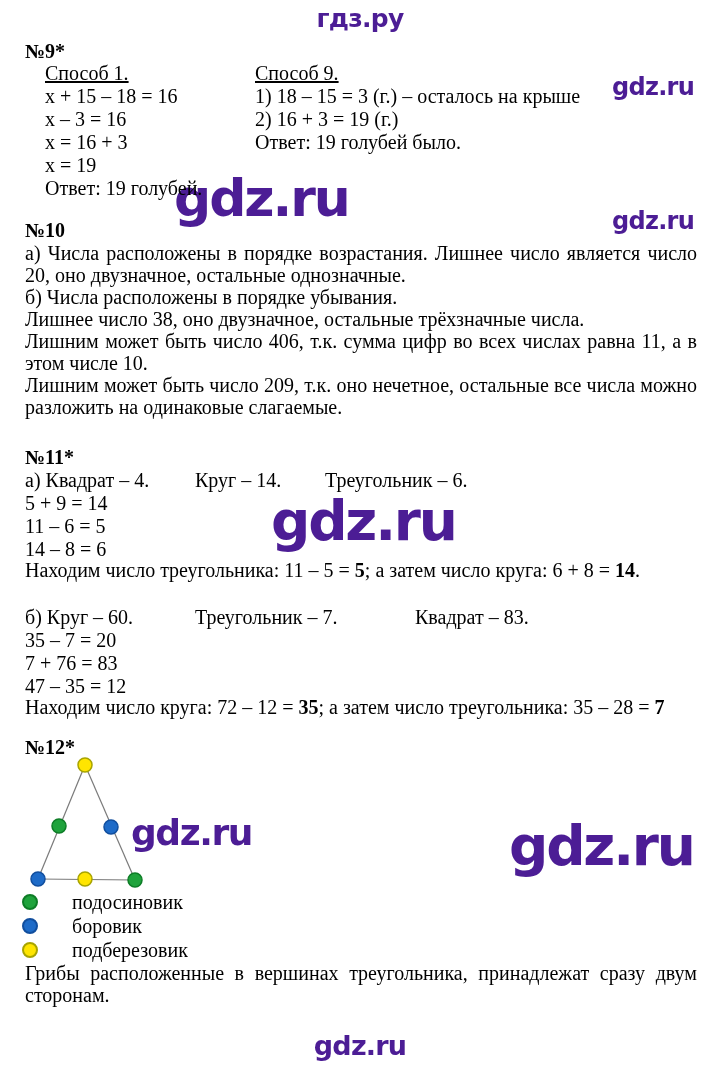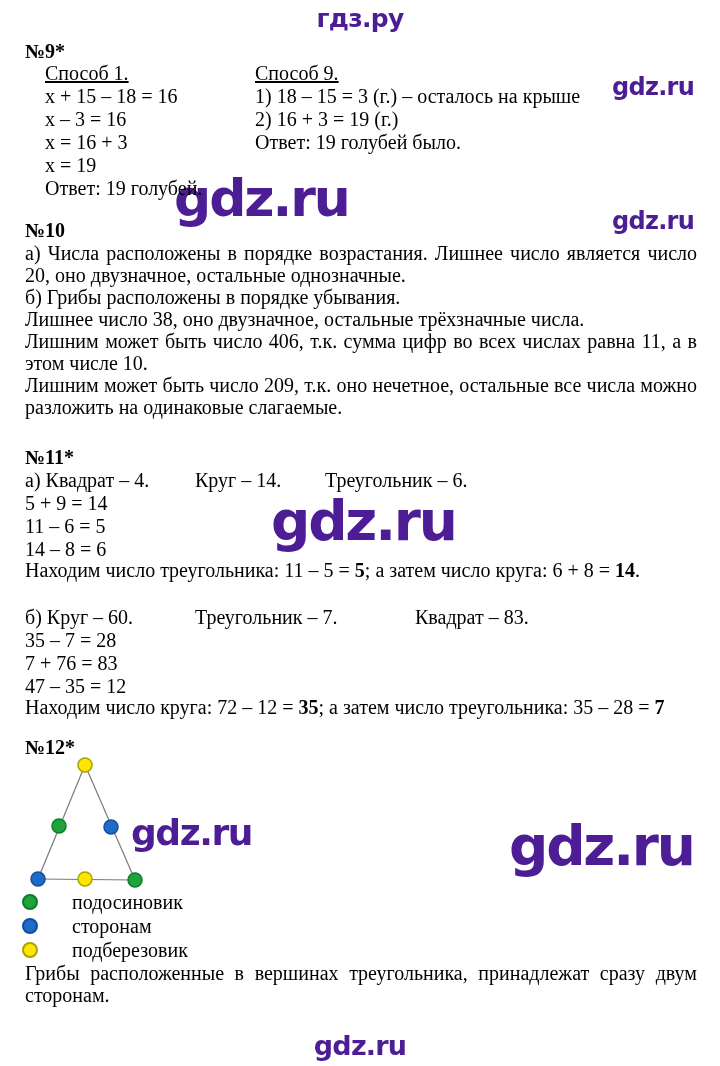--- a/index.html
+++ b/index.html
@@ -65,21 +65,21 @@
     <div class="t">1) 18 – 15 = 3 (г.) – осталось на крыше</div>
     <div class="t">2) 16 + 3 = 19 (г.)</div>
     <div class="t">Ответ: 19 голубей было.</div>
   </div>
 </div>
 
 <div class="abs t bold" style="left:25px;top:219px;">№10</div>
 
 <div class="abs" style="left:25px;top:242px;width:672px;">
   <p class="para">а) Числа расположены в порядке возрастания. Лишнее число является число 20, оно двузначное, остальные однозначные.</p>
-  <p class="para">б) Грибы расположены в порядке убывания.</p>
+  <p class="para">б) Числа расположены в порядке убывания.</p>
   <p class="para">Лишнее число 38, оно двузначное, остальные трёхзначные числа.</p>
   <p class="para">Лишним может быть число 406, т.к. сумма цифр во всех числах равна 11, а в этом числе 10.</p>
   <p class="para">Лишним может быть число 209, т.к. оно нечетное, остальные все числа можно разложить на одинаковые слагаемые.</p>
 </div>
 
 <div class="abs t bold" style="left:25px;top:446px;">№11*</div>
 
 <div class="abs given-row" style="left:25px;top:469px;">
   <span class="t" style="left:0;">а) Квадрат – 4.</span>
   <span class="t" style="left:170px;">Круг – 14.</span>
@@ -91,21 +91,21 @@
   <div class="t">14 – 8 = 6</div>
 </div>
 <div class="abs t sum" style="left:25px;top:559px;"><span>Находим число треугольника: 11 – 5 = </span><b>5</b><span>; а затем число круга: 6 + 8 = </span><b>14</b><span>.</span></div>
 
 <div class="abs given-row" style="left:25px;top:606px;">
   <span class="t" style="left:0;">б) Круг – 60.</span>
   <span class="t" style="left:170px;">Треугольник – 7.</span>
   <span class="t" style="left:390px;">Квадрат – 83.</span>
 </div>
 <div class="abs" style="left:25px;top:629px;">
-  <div class="t">35 – 7 = 28</div>
+  <div class="t">35 – 7 = 20</div>
   <div class="t">7 + 76 = 83</div>
   <div class="t">47 – 35 = 12</div>
 </div>
 <div class="abs t sum" style="left:25px;top:696px;"><span>Находим число круга: 72 – 12 = </span><b>35</b><span>; а затем число треугольника: 35 – 28 = </span><b>7</b><span></span></div>
 
 <div class="abs t bold" style="left:25px;top:736px;">№12*</div>
 
 <svg class="abs" style="left:18px;top:753px;" width="200" height="140" viewBox="0 0 200 140">
   <line x1="67" y1="12" x2="20" y2="126" stroke="#7a7a7a" stroke-width="1.2"></line>
   <line x1="67" y1="12" x2="117" y2="127" stroke="#7a7a7a" stroke-width="1.2"></line>
@@ -118,21 +118,21 @@
   <circle cx="117" cy="127" r="7" fill="#1FA33C" stroke="#0d7d26" stroke-width="1.5"></circle>
 </svg>
 
 <div class="abs" style="left:22px;top:890px;">
   <div class="legend-row">
     <span class="legend-dot dot-green"></span>
     <span class="legend-label">подосиновик</span>
   </div>
   <div class="legend-row">
     <span class="legend-dot dot-blue"></span>
-    <span class="legend-label">сторонам</span>
+    <span class="legend-label">боровик</span>
   </div>
   <div class="legend-row">
     <span class="legend-dot dot-yellow"></span>
     <span class="legend-label">подберезовик</span>
   </div>
 </div>
 
 <div class="abs" style="left:25px;top:962px;width:672px;">
   <p class="para">Грибы расположенные в вершинах треугольника, принадлежат сразу двум сторонам.</p>
 </div>

